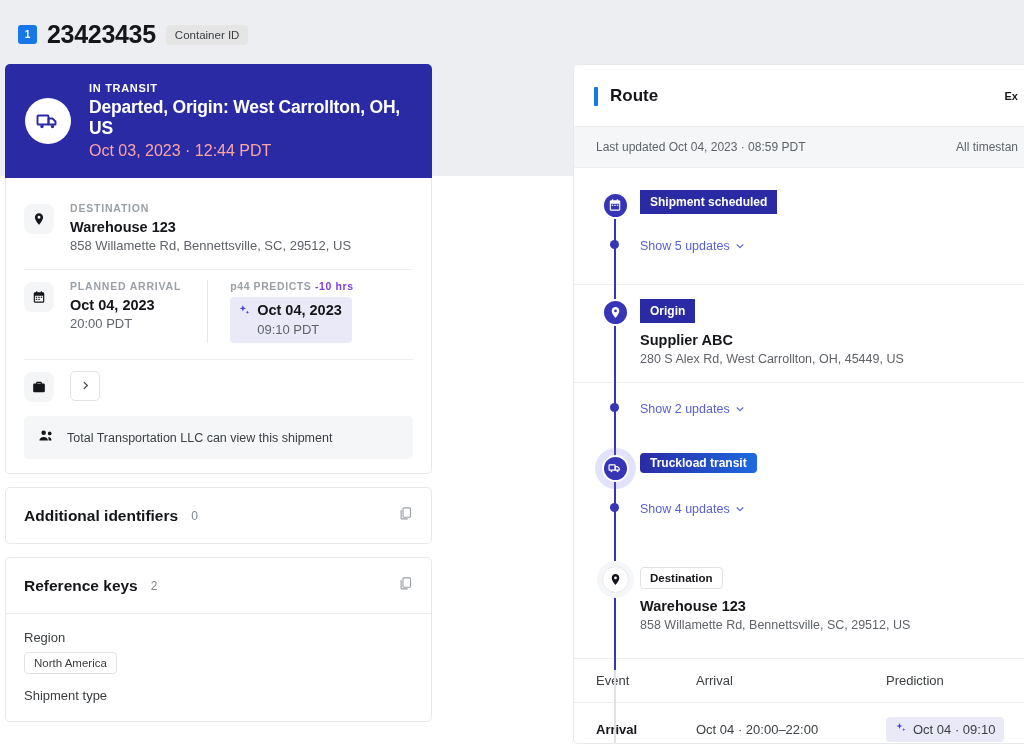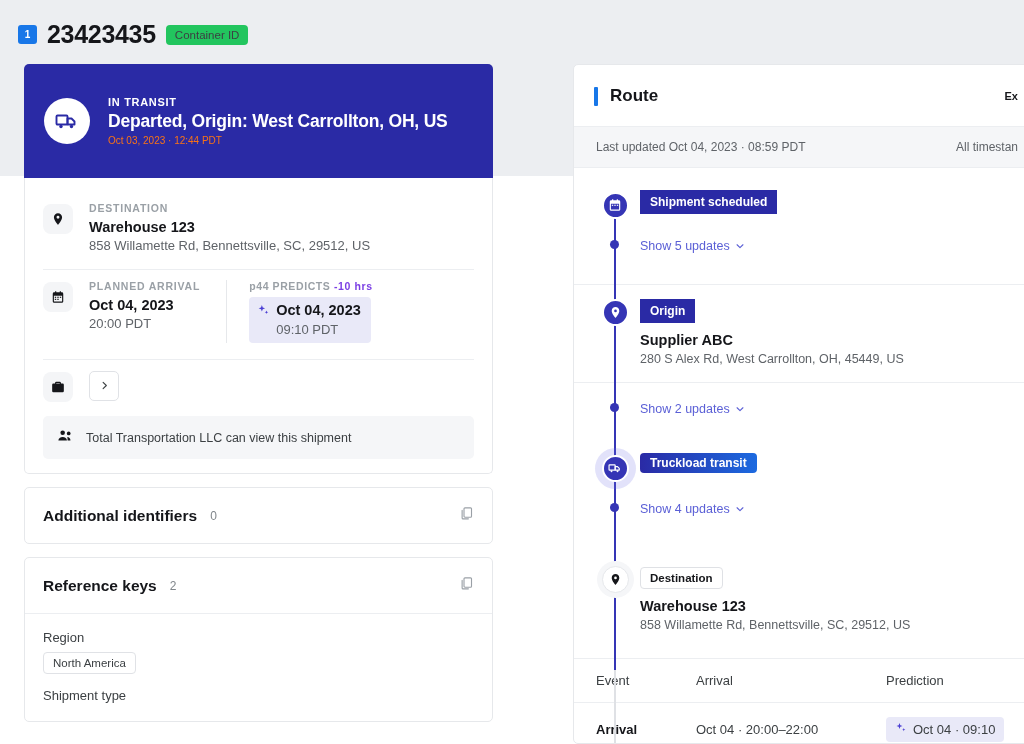--- a/index.html
+++ b/index.html
@@ -24,44 +24,44 @@
   }
   .seq-badge {
     width:19px; height:19px; border-radius:3px; background:#1877e8;
     color:#fff; font-size:10px; font-weight:700;
     display:flex; align-items:center; justify-content:center;
   }
   .doc-id {
     font-size:25px; font-weight:700; color:#15161a; letter-spacing:-0.3px;
   }
   .id-type-pill {
-    background:#22c55e; border-radius:4px; padding:4px 9px;
+    background:#e5e5e5; border-radius:4px; padding:4px 9px;
     font-size:11.5px; color:#3c4043; white-space:nowrap;
   }
 
   
-  .left-col { position:absolute; left:24px; top:64px; width:469px; }
+  .left-col { position:absolute; left:5px; top:64px; width:427px; }
 
   .status-banner {
     background:#2a2aa5; border-radius:5px 5px 0 0;
     padding:22px 20px 22px 20px; display:flex; align-items:center; gap:18px;
     height:114px;
   }
   .status-icon-circle {
     width:46px; height:46px; border-radius:50%; background:#fff;
     display:flex; align-items:center; justify-content:center; flex:0 0 46px;
   }
   .status-texts { display:flex; flex-direction:column; gap:3px; }
   .status-label {
     font-size:11px; font-weight:700; color:#ffffff; letter-spacing:0.7px;
   }
   .status-title {
     font-size:17.5px; font-weight:700; color:#ffffff; letter-spacing:-0.2px;
   }
-  .status-time { font-size:10px; color:#f97316; }
+  .status-time { font-size:16px; color:#fca5a5; }
 
   .info-card {
     background:#fff; border:1px solid #e6e8eb; border-top:none;
     border-radius:0 0 5px 5px;
     padding:18px 18px 14px 18px;
   }
   .info-row { display:flex; gap:16px; padding:6px 0 0 0; }
   .info-icon {
     width:30px; height:30px; border-radius:8px; background:#f4f5f7;
     display:flex; align-items:center; justify-content:center; flex:0 0 30px;

